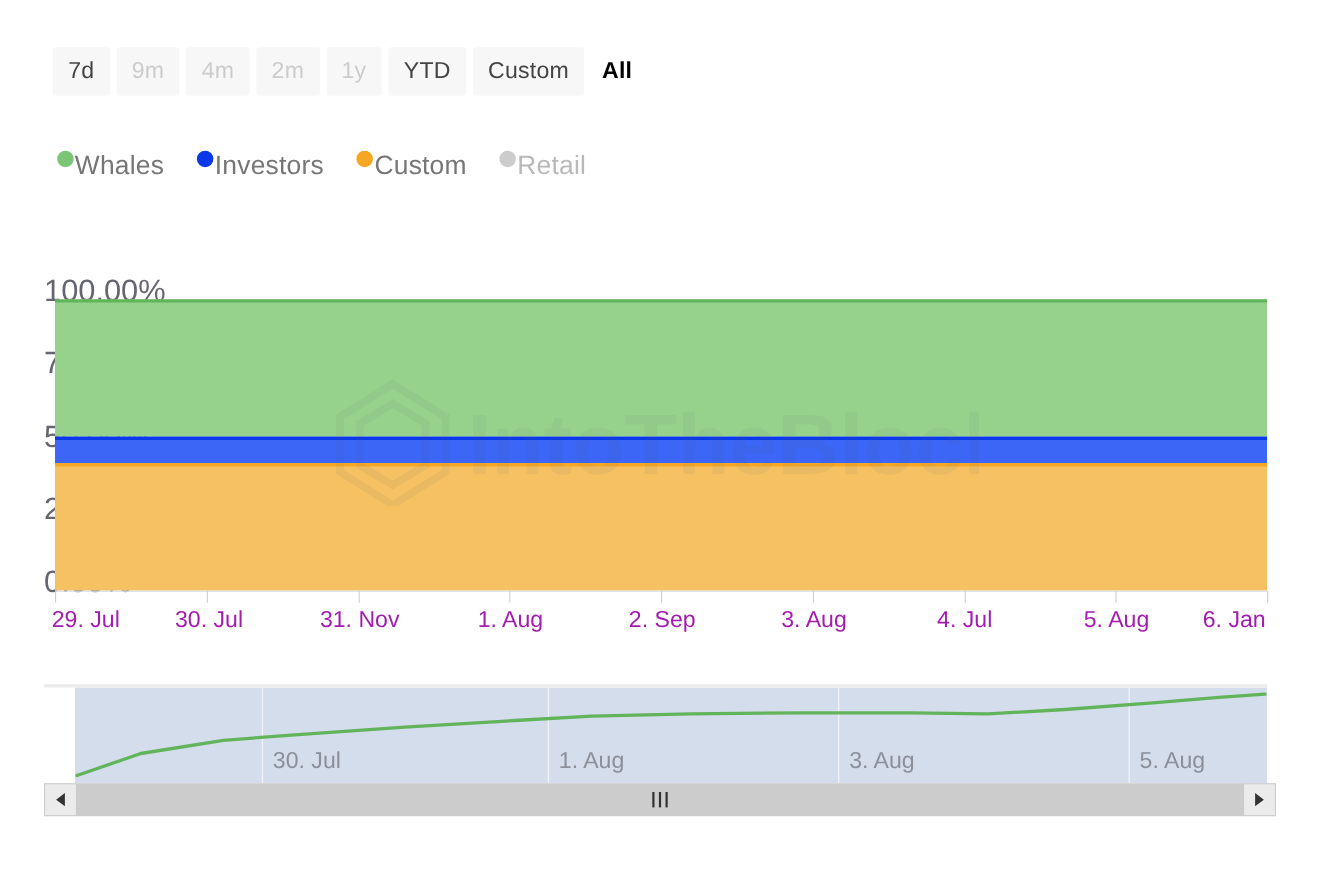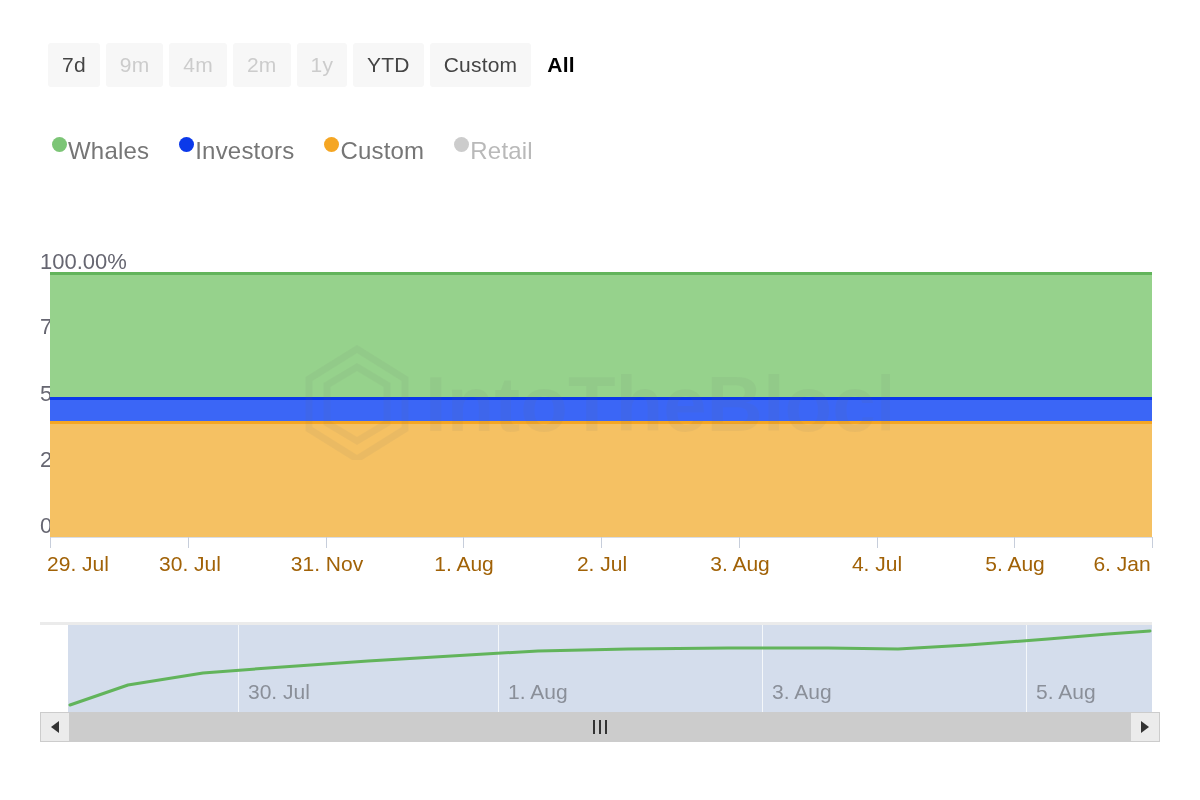--- a/index.html
+++ b/index.html
@@ -106,21 +106,21 @@
   .band-line {
     position: absolute;
     left: 0;
     width: 100%;
     height: 3px;
   }
   .ylabel {
     position: absolute;
     left: 40px;
     font-family: "Liberation Sans", sans-serif;
-    font-size: 22px;
+    font-size: 28px;
     color: #666671;
     white-space: nowrap;
   }
   .gridline {
     position: absolute;
     left: 50px;
     width: 1102px;
     height: 1px;
     background: #f4f4f4;
   }
@@ -129,21 +129,21 @@
     top: 537px;
     width: 1px;
     height: 11px;
     background: #c7cedb;
   }
   .xlabel {
     position: absolute;
     top: 552px;
     font-family: "Liberation Sans", sans-serif;
     font-size: 21px;
-    color: #a16207;
+    color: #a21caf;
     transform: translateX(-50%);
     white-space: nowrap;
   }
   #xaxis-line {
     position: absolute;
     left: 50px;
     top: 537px;
     width: 1102px;
     height: 1px;
     background: #d8dde6;
@@ -338,21 +338,21 @@
   <div class="xtick" style="left:601px"></div>
   <div class="xtick" style="left:739px"></div>
   <div class="xtick" style="left:877px"></div>
   <div class="xtick" style="left:1014px"></div>
   <div class="xtick" style="left:1152px"></div>
 
   <div class="xlabel" style="left:78px">29. Jul</div>
   <div class="xlabel" style="left:190px">30. Jul</div>
   <div class="xlabel" style="left:327px">31. Nov</div>
   <div class="xlabel" style="left:464px">1. Aug</div>
-  <div class="xlabel" style="left:602px">2. Jul</div>
+  <div class="xlabel" style="left:602px">2. Sep</div>
   <div class="xlabel" style="left:740px">3. Aug</div>
   <div class="xlabel" style="left:877px">4. Jul</div>
   <div class="xlabel" style="left:1015px">5. Aug</div>
   <div class="xlabel" style="left:1122px">6. Jan</div>
 </div>
 
 <div id="navigator">
   <div id="nav-topline"></div>
 
   <div id="nav-plot">

